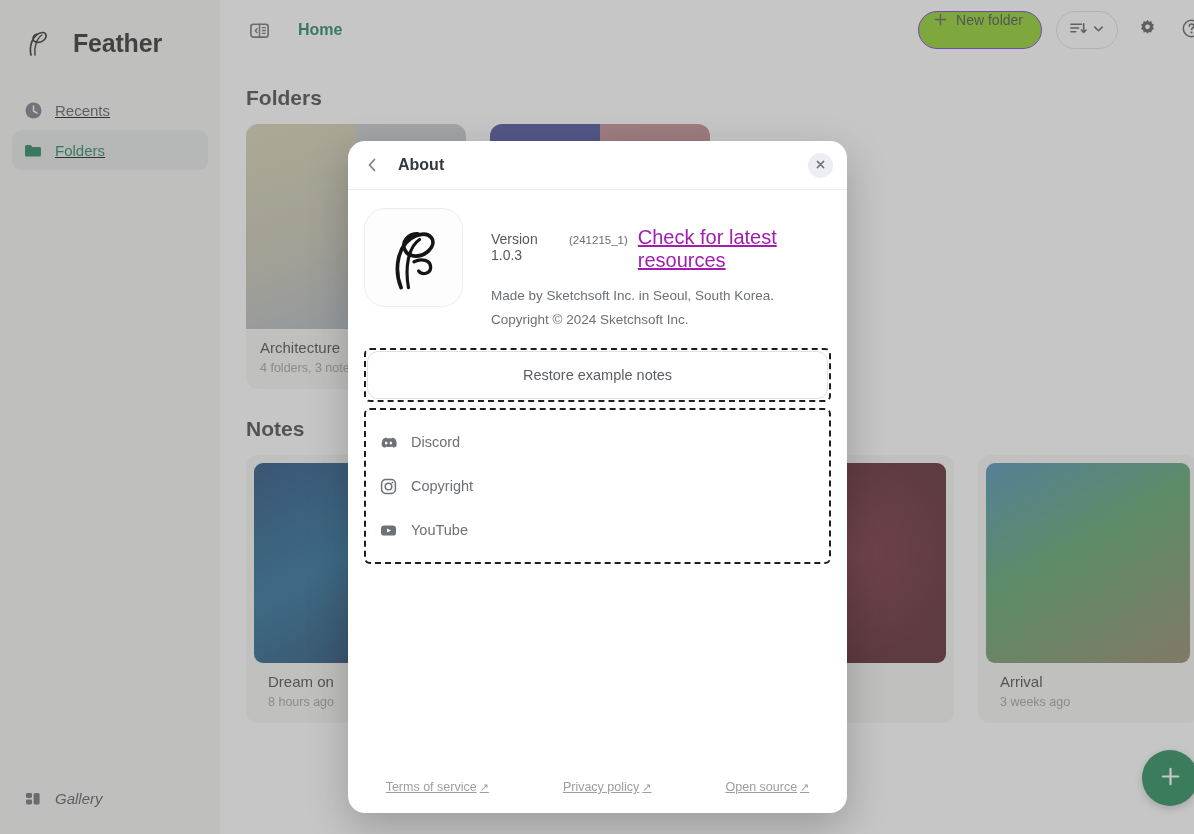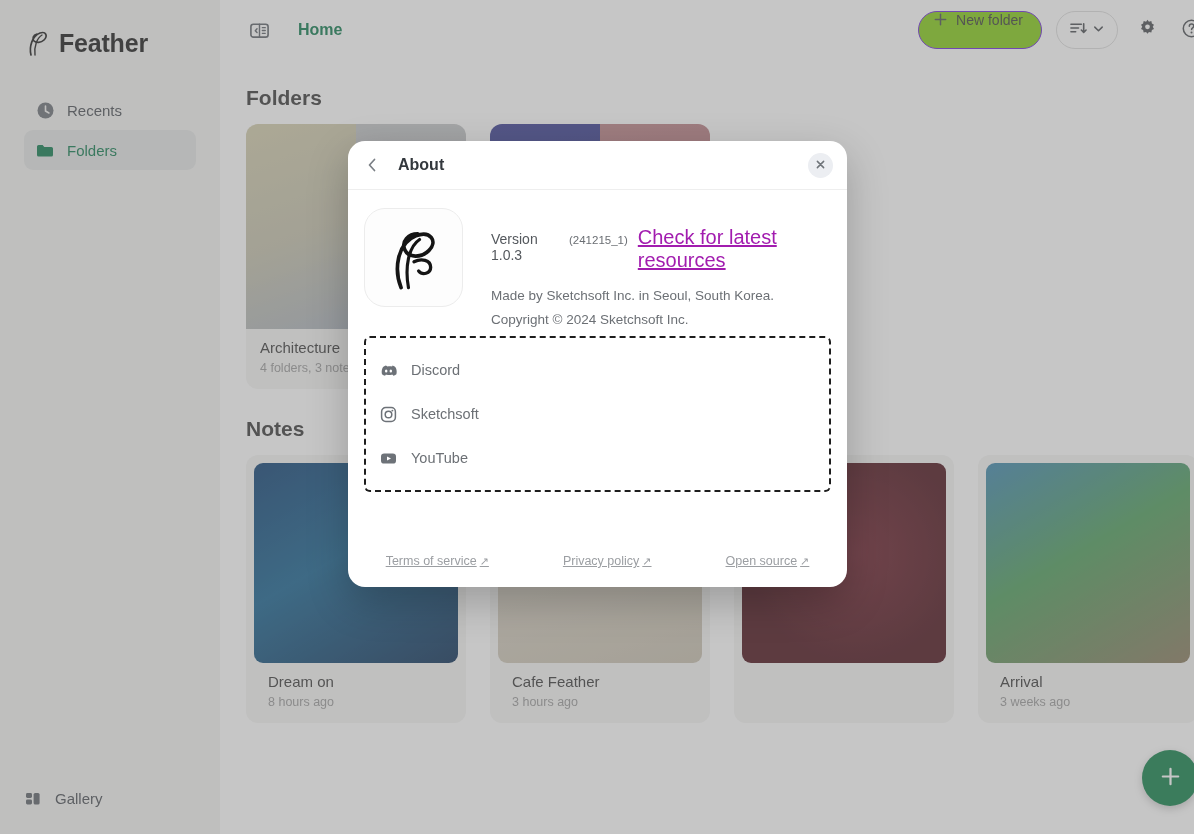--- a/index.html
+++ b/index.html
@@ -24,38 +24,38 @@
 
   
   #sidebar {
     width: 220px; height: 834px;
     background: #f3f3f2;
     flex: 0 0 220px;
     position: relative;
     padding-top: 18px;
   }
   .brand {
-    display: flex; align-items: center; gap: 9px;
+    display: flex; align-items: center; gap: 23px;
     padding: 6px 0 0 24px; height: 44px;
   }
   .brand-mark { width: 26px; height: 28px; flex: 0 0 26px; }
   .brand-name {
     font-size: 25px; font-weight: 600; color: #1b1b1b;
     letter-spacing: -0.2px;
   }
-  .nav-list { margin-top: 28px; padding: 0 24px; }
+  .nav-list { margin-top: 28px; padding: 0 12px; text-decoration: underline; }
   .nav-item {
     display: flex; align-items: center; gap: 12px;
     height: 40px; padding: 0 12px;
     border-radius: 9px; cursor: pointer;
     font-size: 15px; color: #4a4f55;
   }
   .nav-item.active { background: #e4e6e5; color: #0f7a4e; font-weight: 500; }
   .nav-icon { width: 19px; height: 19px; flex: 0 0 19px; display: block; }
-  .nav-bottom { position: absolute; bottom: 16px; left: 12px; right: 12px; }
+  .nav-bottom { position: absolute; bottom: 16px; left: 12px; right: 12px; font-style: italic; }
 
   
   #main {
     flex: 1 1 auto; height: 834px;
     background: #ffffff; position: relative;
     display: flex; flex-direction: column;
   }
   #topbar {
     height: 60px; flex: 0 0 60px;
     display: flex; align-items: center;
@@ -115,21 +115,21 @@
     width: 56px; height: 56px; border-radius: 28px;
     background: #108049; border: none; cursor: pointer;
     display: flex; align-items: center; justify-content: center;
     box-shadow: 0 3px 9px rgba(0,0,0,0.22);
   }
 
   
   #modal {
     position: absolute;
     left: 348px; top: 141px;
-    width: 499px; height: 446px;
+    width: 499px; height: 672px;
     background: #ffffff;
     border-radius: 17px;
     z-index: 100;
     box-shadow: 0 14px 42px rgba(0,0,0,0.22);
     display: flex; flex-direction: column;
     overflow: hidden;
   }
   #modal-header {
     height: 49px; flex: 0 0 49px;
     display: flex; align-items: center;
@@ -404,41 +404,44 @@
         <div class="ver-line">
           <span class="ver-main">Version 1.0.3</span>
           <span class="ver-build">(241215_1)</span>
           <span class="ver-link">Check for latest resources</span>
         </div>
         <div class="made-line">Made by Sketchsoft Inc. in Seoul, South Korea.</div>
         <div class="made-line" style="margin-top:3px">Copyright © 2024 Sketchsoft Inc.</div>
       </div>
     </div>
 
+    <div id="restore-wrap" class="dashed">
+      <button class="restore-btn">Restore example notes</button>
+    </div>
 
     <div id="social-wrap" class="dashed">
       <div class="social-row">
         <span class="social-ico">
           <svg viewBox="0 0 17 17" width="17" height="17">
             <path d="M5.9 3.6C4.3 4 2.9 4.9 2.4 6.2 1.6 8.3 1.5 10.4 2 12.2c.9.8 2 1.3 3.1 1.5l.7-1.1c-.4-.1-.8-.3-1.2-.6 1.4.8 3 1.1 4.6 1.1s3.2-.3 4.6-1.1c-.4.3-.8.5-1.2.6l.7 1.1c1.1-.2 2.2-.7 3.1-1.5.5-1.8.4-3.9-.4-6-.5-1.3-1.9-2.2-3.5-2.6l-.4.8c-1.5-.3-3.1-.3-4.6 0z" fill="#6d7278"></path>
             <ellipse cx="6.2" cy="9.1" rx="1.25" ry="1.5" fill="#ffffff"></ellipse>
             <ellipse cx="10.8" cy="9.1" rx="1.25" ry="1.5" fill="#ffffff"></ellipse>
           </svg>
         </span>
         <span>Discord</span>
       </div>
       <div class="social-row">
         <span class="social-ico">
           <svg viewBox="0 0 17 17" width="17" height="17">
             <rect x="1.6" y="1.6" width="13.8" height="13.8" rx="4.2" fill="none" stroke="#6d7278" stroke-width="1.5"></rect>
             <circle cx="8.5" cy="8.5" r="3.3" fill="none" stroke="#6d7278" stroke-width="1.5"></circle>
             <circle cx="12.4" cy="4.6" r="0.95" fill="#6d7278"></circle>
           </svg>
         </span>
-        <span>Sketchsoft</span>
+        <span>Copyright</span>
       </div>
       <div class="social-row">
         <span class="social-ico">
           <svg viewBox="0 0 17 17" width="17" height="17">
             <rect x="1" y="3.4" width="15" height="10.2" rx="3.2" fill="#6d7278"></rect>
             <path d="M7 6.6l4 1.9-4 1.9z" fill="#ffffff"></path>
           </svg>
         </span>
         <span>YouTube</span>
       </div>

